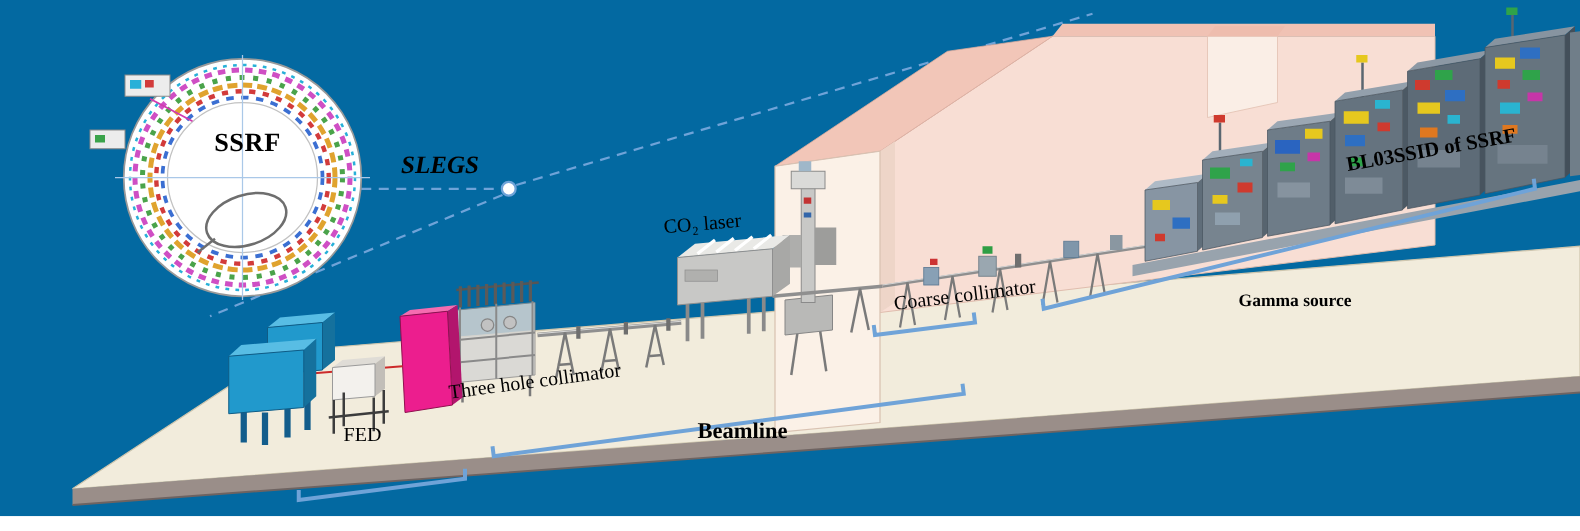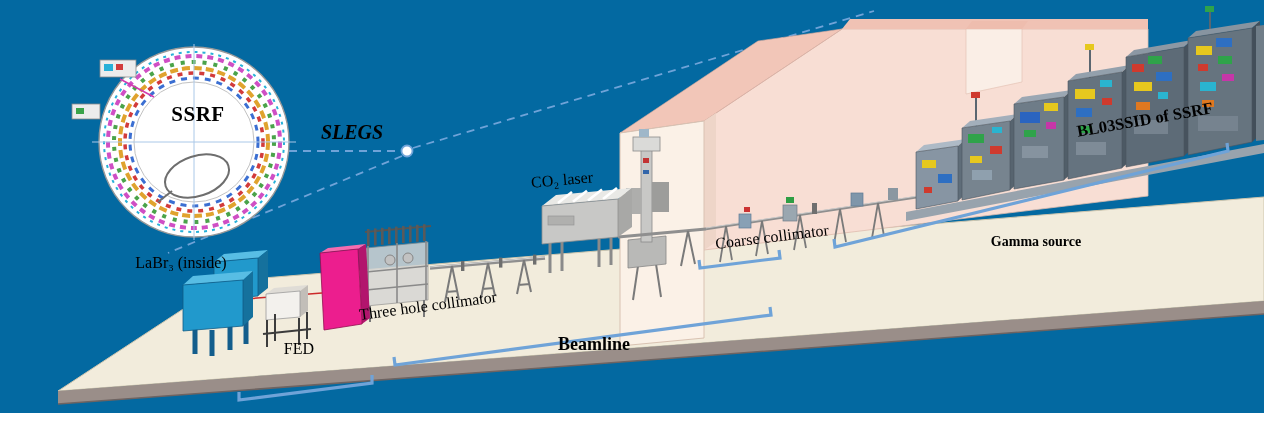--- a/index.html
+++ b/index.html
@@ -271,23 +271,22 @@
     <path d="M394,357 L395,365 L771,315 L770,307"></path>
     <path d="M699,260 L700,268 L780,258 L779,250"></path>
     <path d="M834,239 L835,247 L1228,151 L1227,143"></path>
   </g>
 </svg>
 
 <div class="label b" style="left:156px;top:103px;width:84px;font-size:21px;letter-spacing:0.5px;">SSRF</div>
 
 <div class="label b" style="left:310px;top:121px;width:84px;font-size:20px;font-style:italic;">SLEGS</div>
 
-<div class="label" style="left:110px;top:254px;width:142px;font-size:16px;">LaBr₃ (inside)</div>
-
-<div class="label" style="left:266px;top:340px;width:48px;font-size:16px;text-align:right;">FED</div>
+
+<div class="label" style="left:266px;top:340px;width:48px;font-size:16px;">FED</div>
 
 <div class="label" style="left:336px;top:297px;width:184px;font-size:16px;transform:rotate(-7.5deg);">Three hole collimator</div>
 
 <div class="label" style="left:516px;top:171px;width:92px;font-size:16px;transform:rotate(-5deg);">CO₂ laser</div>
 
 <div class="label" style="left:694px;top:228px;width:156px;font-size:16px;transform:rotate(-7deg);">Coarse collimator</div>
 
 <div class="label b" style="left:546px;top:335px;width:96px;font-size:18px;">Beamline</div>
 
 

